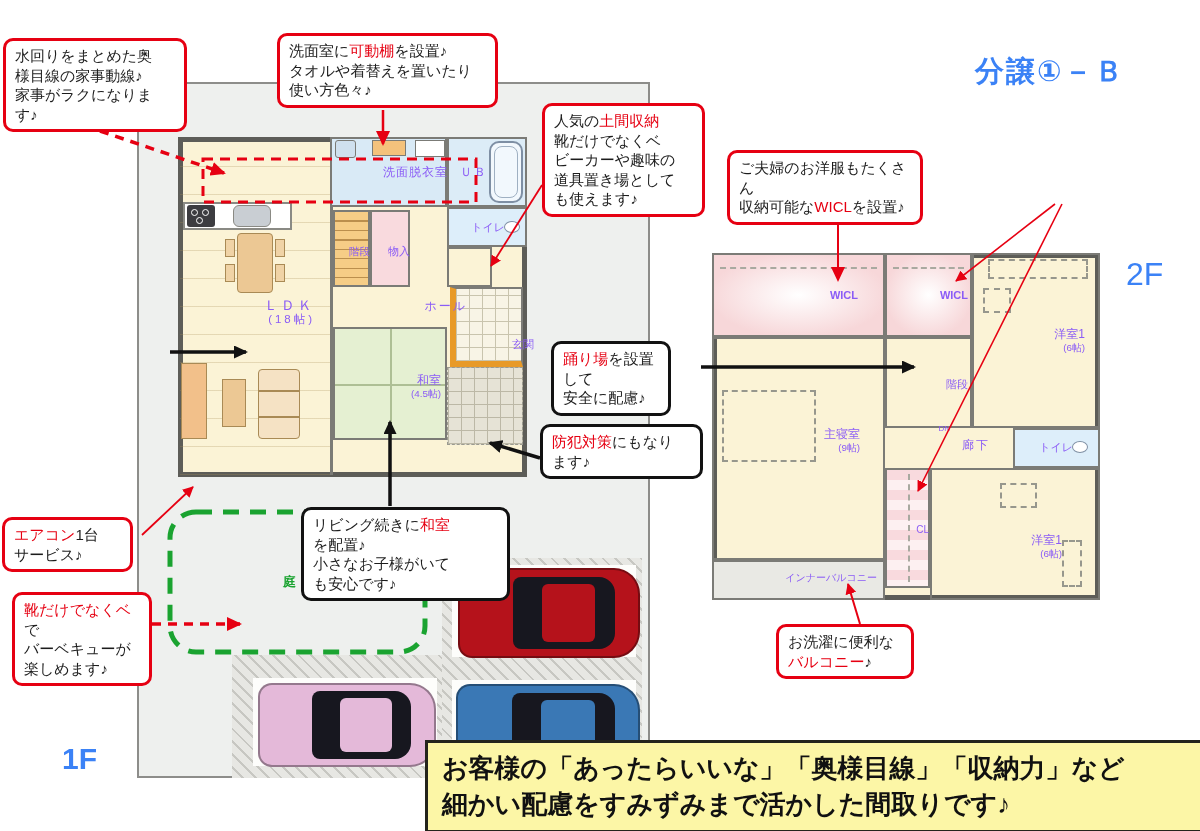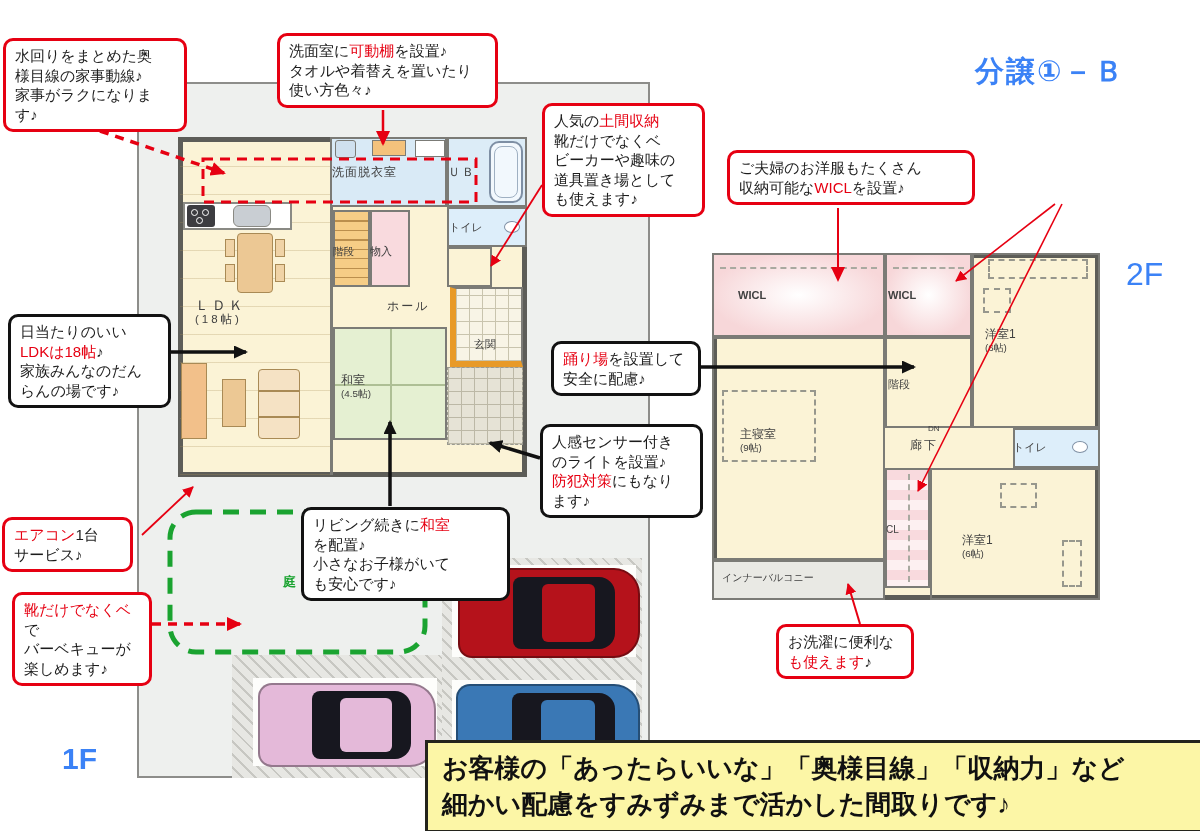--- a/index.html
+++ b/index.html
@@ -3,21 +3,21 @@
 <meta charset="utf-8">
 <style>
   html,body{margin:0;padding:0;background:#fff;}
   #stage{position:relative;width:1200px;height:831px;background:#fff;overflow:hidden;
          font-family:"Liberation Sans","DejaVu Sans",sans-serif;}
   .abs{position:absolute;box-sizing:border-box;}
   
   .site{background:#eef0ee;border:2px solid #8d8d8a;}
   .house{background:#fbf3d6;border:5px solid #5d5d58;}
   .room{position:absolute;box-sizing:border-box;border:2px solid #7b7b76;}
-  .rlabel{position:absolute;color:#404040;text-align:left;line-height:1.15;z-index:4;}
+  .rlabel{position:absolute;color:#8b5cf6;text-align:right;line-height:1.15;z-index:4;}
   .rlabel .l2{display:block;font-size:82%;}
   .dotted{position:absolute;border:2px dashed #97978d;box-sizing:border-box;}
   .hang{position:absolute;left:6px;right:6px;top:12px;border-top:2px dashed #a9a9a0;}
   
   .callout{position:absolute;box-sizing:border-box;background:#fff;border-radius:10px;
            padding:5px 9px;font-size:15px;line-height:1.3;color:#1c1c1c;z-index:10;
            white-space:pre-line;}
   .callout.red{border:3px solid #e60012;}
   .callout.black{border:3px solid #121212;}
   .hl{color:#e60012;}
@@ -213,40 +213,34 @@
 家事がラクになりま
 す♪</span></span></div>
   <div class="callout red" style="left:277px;top:33px;width:221px;"><span class="ct"><span>洗面室に</span><span class="hl">可動棚</span><span>を設置♪
 タオルや着替えを置いたり
 使い方色々♪</span></span></div>
   <div class="callout red" style="left:542px;top:103px;width:163px;"><span class="ct"><span>人気の</span><span class="hl">土間収納</span><span>
 靴だけでなくベ
 ビーカーや趣味の
 道具置き場として
 も使えます♪</span></span></div>
-  <div class="callout red" style="left:727px;top:150px;width:248px;"><span class="ct"><span>ご夫婦のお洋服もたくさん
+  <div class="callout red" style="left:727px;top:150px;width:196px;"><span class="ct"><span>ご夫婦のお洋服もたくさん
 収納可能な</span><span class="hl">WICL</span><span>を設置♪</span></span></div>
-  <div class="callout black" style="left:8px;top:314px;width:163px;"><span class="ct"><span>日当たりのいい
-</span><span class="hl">LDKは18帖</span><span>♪
-家族みんなのだん
-らんの場です♪</span></span></div>
-  <div class="callout black" style="left:551px;top:341px;width:150px;"><span class="ct"><span class="hl">踊り場</span><span>を設置して
+  <div class="callout black" style="left:551px;top:341px;width:120px;"><span class="ct"><span class="hl">踊り場</span><span>を設置して
 安全に配慮♪</span></span></div>
-  <div class="callout black" style="left:540px;top:424px;width:163px;"><span class="ct"><span>人感センサー付き
-のライトを設置♪
-</span><span class="hl">防犯対策</span><span>にもなり
+  <div class="callout black" style="left:540px;top:424px;width:163px;"><span class="ct"><span class="hl">防犯対策</span><span>にもなり
 ます♪</span></span></div>
   <div class="callout black" style="left:301px;top:507px;width:209px;"><span class="ct"><span>リビング続きに</span><span class="hl">和室</span><span>
 を配置♪
 小さなお子様がいて
 も安心です♪</span></span></div>
   <div class="callout red" style="left:2px;top:517px;width:131px;"><span class="ct"><span class="hl">エアコン</span><span>1台
 サービス♪</span></span></div>
   <div class="callout red" style="left:12px;top:592px;width:140px;"><span class="ct"><span class="hl">靴だけでなくベ</span><span>で
 バーベキューが
 楽しめます♪</span></span></div>
   <div class="callout red" style="left:776px;top:624px;width:138px;"><span class="ct"><span>お洗濯に便利な
-</span><span class="hl">も使えます</span><span>♪</span></span></div>
+</span><span class="hl">バルコニー</span><span>♪</span></span></div>
 
   <div id="banner" style="left:425px;top:740px;width:770px;">お客様の「あったらいいな」「奥様目線」「収納力」など
 細かい配慮をすみずみまで活かした間取りです♪</div>
 
 </div>
 
 </body></html>

